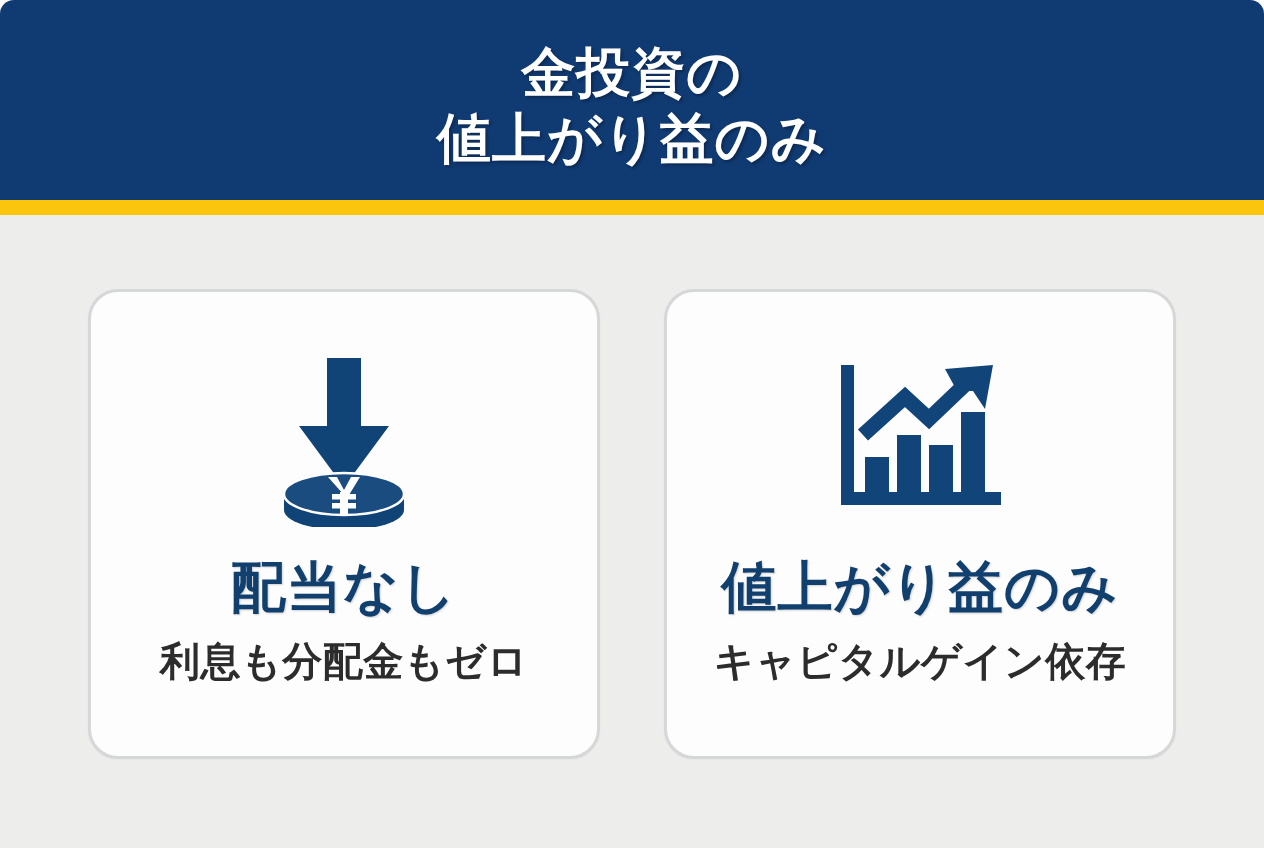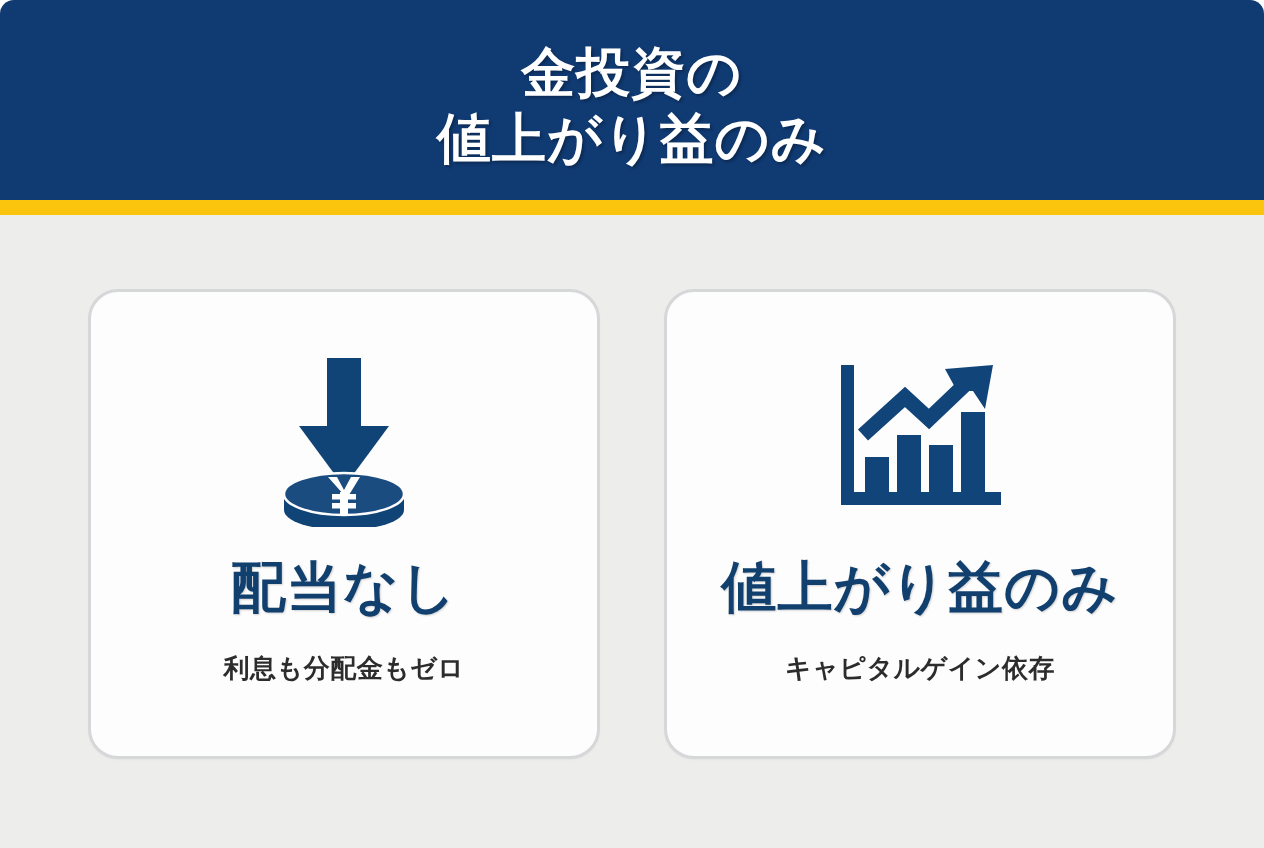--- a/index.html
+++ b/index.html
@@ -99,25 +99,25 @@
     font-size: 55px;
     line-height: 62px;
     letter-spacing: 1px;
     white-space: nowrap;
     text-shadow: 1px 1px 2px rgba(0,0,0,0.18);
     margin-top: 12px;
   }
   .card-sub {
     color: #2C2C2C;
     font-weight: bold;
-    font-size: 26px;
+    font-size: 40px;
     line-height: 38px;
     letter-spacing: 0.5px;
     white-space: nowrap;
-    margin-top: 31px;
+    margin-top: 24px;
   }
   svg { display: block; }
 </style>
 </head>
 <body>
 
 <div class="canvas">
 
   <div class="header">
     <div class="header-line">金投資の</div>

